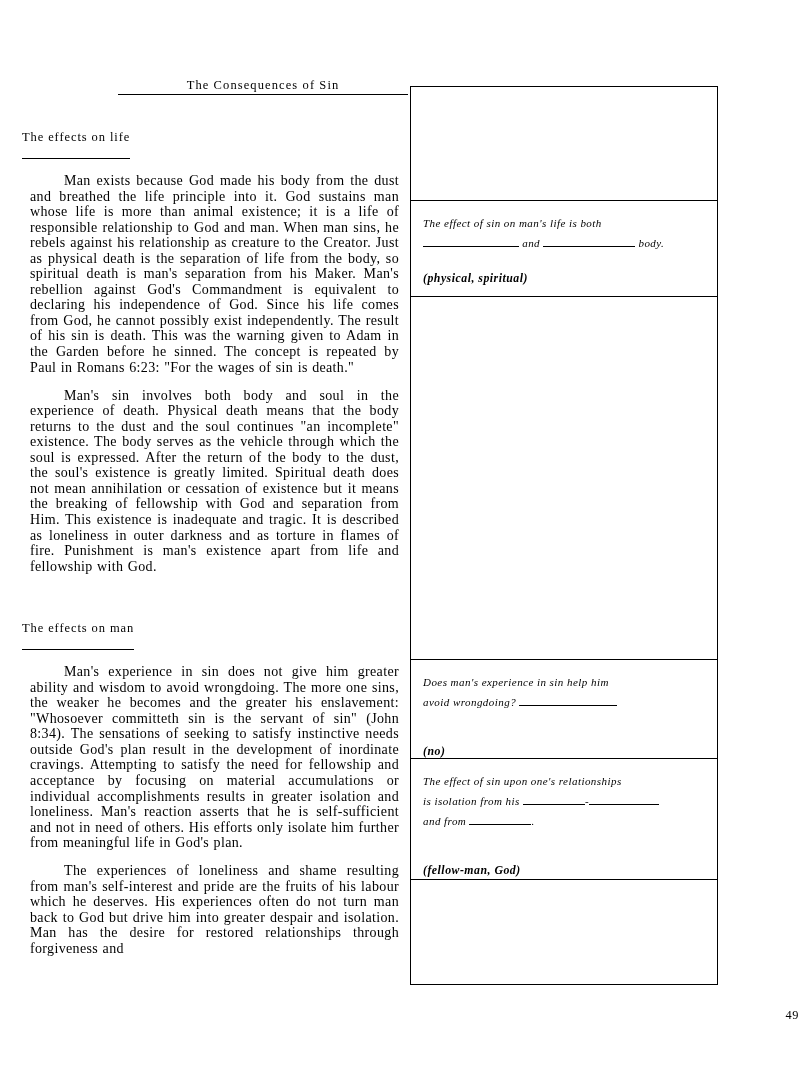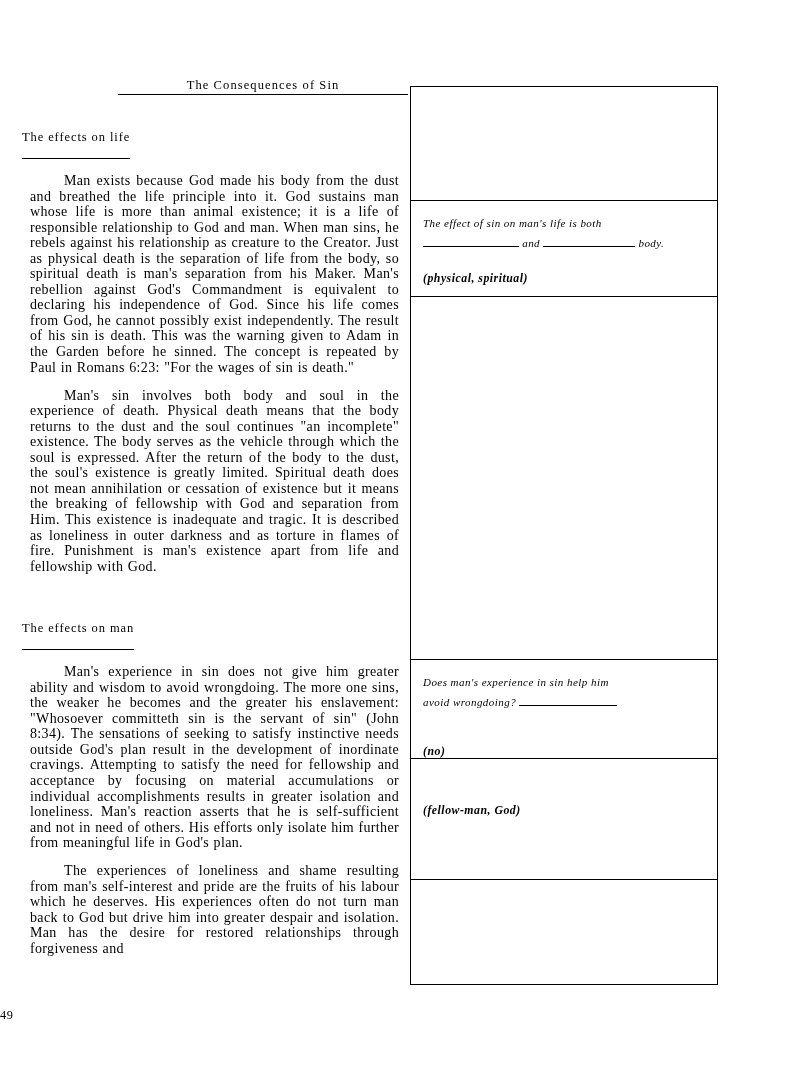--- a/index.html
+++ b/index.html
@@ -117,21 +117,21 @@
     margin-top: 18px;
     font-weight: bold;
   }
   .answer-tight { margin-top: 32px; }
 
   .page-number {
     position: absolute;
     left: 0;
     top: 1008px;
     width: 799px;
-    text-align: left;
+    text-align: right;
     font-size: 12.3px;
     letter-spacing: 0.6px;
   }
 </style>
 </head>
 <body>
 
 <div class="page">
 
   <div class="left-col">
@@ -177,20 +177,27 @@
     <div class="box box-q2">
       <div class="qtext">
         <span>Does man's experience in sin help him</span><br>
         <span>avoid wrongdoing?</span>
         <span class="blank b-med"></span>
       </div>
       <div class="answer answer-tight">(no)</div>
     </div>
 
     <div class="box box-q3">
+      <div class="qtext">
+        <span>The effect of sin upon one's relationships</span><br>
+        <span>is isolation from his</span>
+        <span class="blank b-short"></span>-<span class="blank b-sm"></span><br>
+        <span>and from</span>
+        <span class="blank b-short"></span>.
+      </div>
       <div class="answer answer-tight">(fellow-man, God)</div>
     </div>
 
     <div class="box box-empty-3"></div>
   </div>
 
   <div class="page-number">49</div>
 </div>
 
 </body></html>

